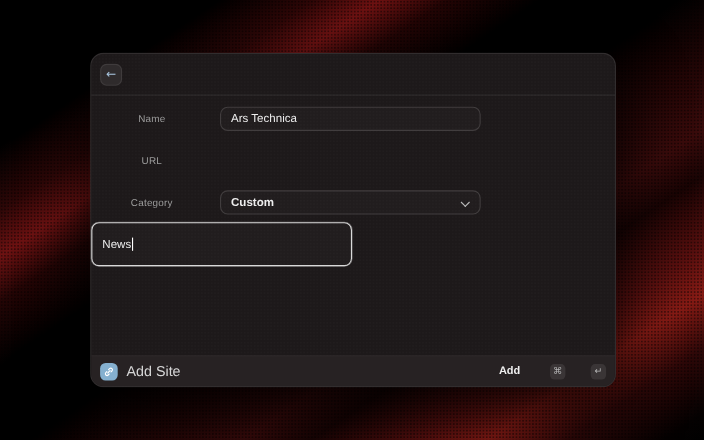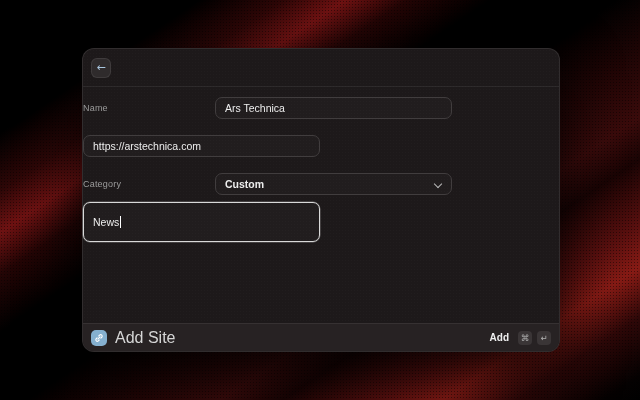--- a/index.html
+++ b/index.html
@@ -42,21 +42,21 @@
     width:20px;height:20px;border-radius:6px;
     background:#2f2b2c;border:1px solid rgba(255,255,255,0.08);
     color:#a9c6df;font-size:11px;line-height:18px;text-align:center;
     cursor:pointer;box-sizing:border-box;padding:0;
     font-family:"DejaVu Sans",sans-serif;
   }
 
   .form{padding-top:10px;}
   .form-row{display:flex;align-items:center;margin-bottom:16px;height:22px;}
   .form-label{
-    flex:0 0 110px;text-align:left;margin-right:22px;
+    flex:0 0 110px;text-align:center;margin-right:7px;
     font-size:9px;color:#9b9b9b;letter-spacing:0.2px;
   }
   .field{
     width:237px;height:22px;box-sizing:border-box;
     background:rgba(255,255,255,0.02);
     border:1px solid #413d3e;border-radius:7px;
     color:#ededed;font-size:10.5px;padding:0 9px;
     font-family:"Liberation Sans","DejaVu Sans",sans-serif;
     outline:none;display:flex;align-items:center;position:relative;
   }
@@ -78,22 +78,22 @@
   .dlg-footer{
     position:absolute;left:0;right:0;bottom:0;height:28px;
     background:#272223;border-top:1px solid rgba(255,255,255,0.07);
     border-radius:0 0 11px 11px;box-sizing:border-box;
     display:flex;align-items:center;padding:0 8px;
   }
   .app-icon{
     width:16px;height:16px;border-radius:5px;background:#85b0cf;
     display:flex;align-items:center;justify-content:center;margin-right:8px;
   }
-  .footer-title{font-size:16px;color:#d6d6d6;}
-  .footer-right{margin-left:auto;display:flex;align-items:center;gap:5px;cursor:pointer;}
+  .footer-title{font-size:13px;color:#d6d6d6;}
+  .footer-right{margin-left:auto;display:flex;align-items:center;gap:23px;cursor:pointer;}
   .action-label{font-size:10px;font-weight:700;color:#efefef;margin-right:4px;}
   .keycap{
     width:14px;height:14px;border-radius:4px;background:#3a3536;
     color:#b4b4b4;font-size:8.5px;line-height:14px;text-align:center;
     font-family:"DejaVu Sans",sans-serif;
   }
 </style>
 </head>
 <body>
 
@@ -108,21 +108,21 @@
   </div>
 
   <div class="form">
 
     <div class="form-row">
       <div class="form-label">Name</div>
       <input class="field" type="text" value="Ars Technica" style="">
     </div>
 
     <div class="form-row">
-      <input class="field" type="text" value="https://arstechnica.com" style="">
+      <div class="form-label">URL</div>
     </div>
 
     <div class="form-row">
       <div class="form-label">Category</div>
       <div class="field select-field">
         <span>Custom</span>
         <span class="chevron"></span>
       </div>
     </div>
 

